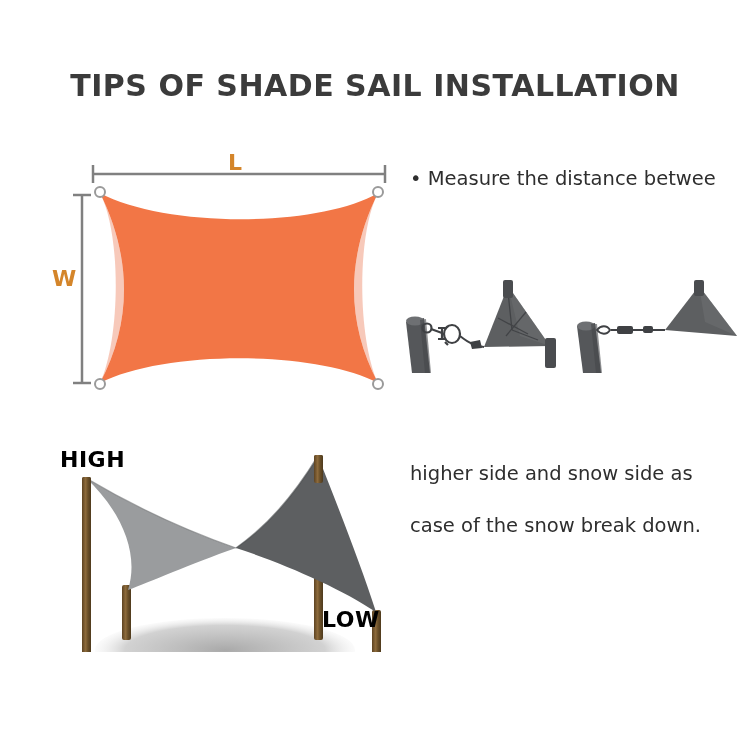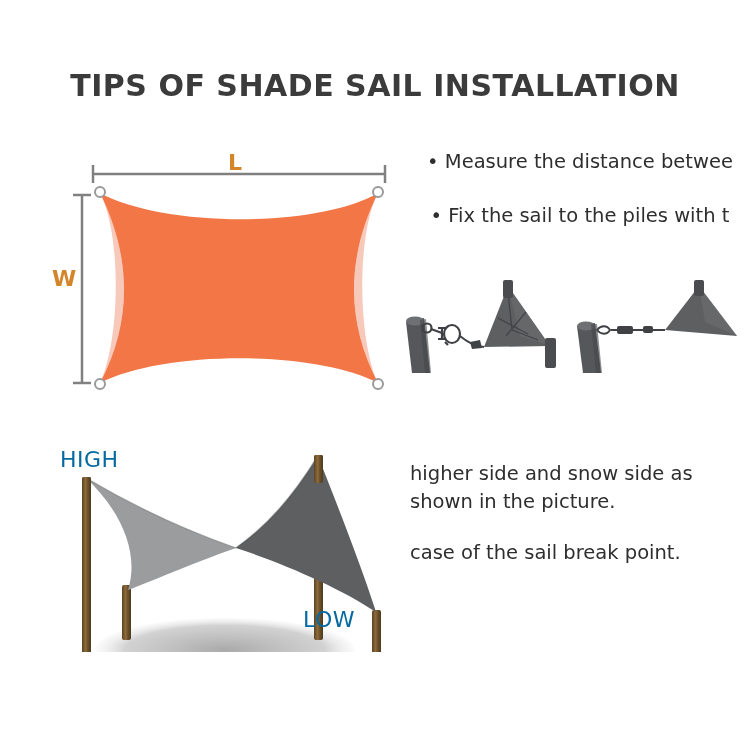--- a/index.html
+++ b/index.html
@@ -45,51 +45,50 @@
     color: #d4852a;
     line-height: 1;
   }
   #label-L { left: 228px; top: 152px; }
   #label-W { left: 52px;  top: 268px; }
 
   
   .hl-label {
     position: absolute;
     font-family: "DejaVu Sans", sans-serif;
-    font-weight: normal;
+    font-weight: bold;
     font-size: 22px;
-    color: #0369a1;
+    color: #000000;
     line-height: 1;
     letter-spacing: 0.5px;
   }
   #label-high { left: 60px;  top: 449px; }
-  #label-low  { left: 303px; top: 609px; }
+  #label-low  { left: 322px; top: 609px; }
 
   
   .textblock {
     position: absolute;
     font-family: "DejaVu Sans", sans-serif;
     font-size: 19.5px;
     color: #2e2e2e;
     line-height: 1.42;
     white-space: nowrap;
     overflow: hidden;
   }
   .bullet-para {
     margin: 0 0 26px 0;
     white-space: nowrap;
   }
   .bullet-para:last-child { margin-bottom: 0; }
   .bullet-line { display: block; white-space: nowrap; }
 
   #text-top {
     left: 410px;
-    top: 148px;
+    top: 165px;
     width: 340px;
-    text-align: center;
   }
   #text-bottom {
     left: 410px;
     top: 460px;
     width: 340px;
   }
   #text-bottom .bullet-para { margin-bottom: 24px; }
 </style>
 </head>
 <body>
@@ -131,21 +130,20 @@
 
   <div class="dim-label" id="label-L">L</div>
 
   <div class="dim-label" id="label-W">W</div>
 
   <div class="textblock" id="text-top">
     <p class="bullet-para">
       <span class="bullet-line">• Measure the distance betwee</span>
     </p>
     <p class="bullet-para">
-      <span class="bullet-line">• Fix the sail to the piles with t</span>
     </p>
   </div>
 
   <svg class="diagram" id="hardware-1" style="left:400px; top:278px;" width="185" height="95" viewBox="0 0 185 95">
 
     <g>
       <path d="M 6 44 L 24 40 L 30 95 L 12 95 Z" fill="#55575a"></path>
       <ellipse cx="15" cy="43" rx="9" ry="4.5" fill="#6e7073"></ellipse>
       <path d="M 20 42 L 26 41 L 31 95 L 25 95 Z" fill="#44464a" opacity="0.6"></path>
     </g>
@@ -244,20 +242,19 @@
     <rect x="274" y="15" width="9" height="28" rx="2" fill="url(#postGrad)"></rect>
   </svg>
 
   <div class="hl-label" id="label-high">HIGH</div>
 
   <div class="hl-label" id="label-low">LOW</div>
 
   <div class="textblock" id="text-bottom">
     <p class="bullet-para">
       <span class="bullet-line">higher side and snow side as</span>
-      <span class="bullet-line">shown in the picture.</span>
-    </p>
-    <p class="bullet-para">
-      <span class="bullet-line">case of the sail break point.</span>
+    </p>
+    <p class="bullet-para">
+      <span class="bullet-line">case of the snow break down.</span>
     </p>
   </div>
 
 </div>
 
 </body></html>

